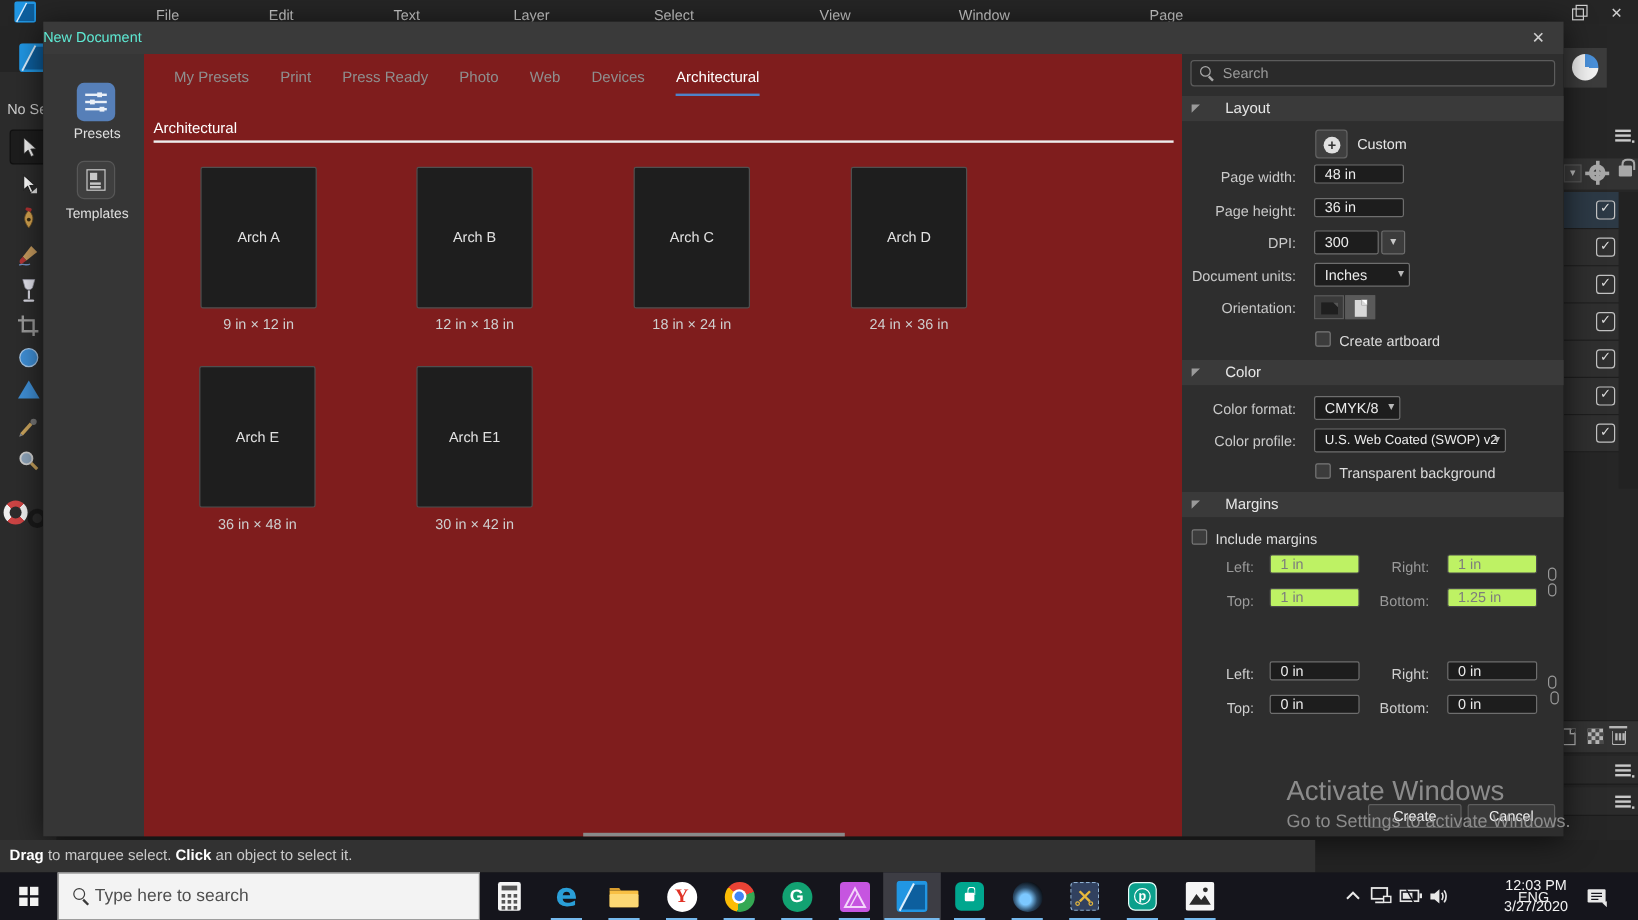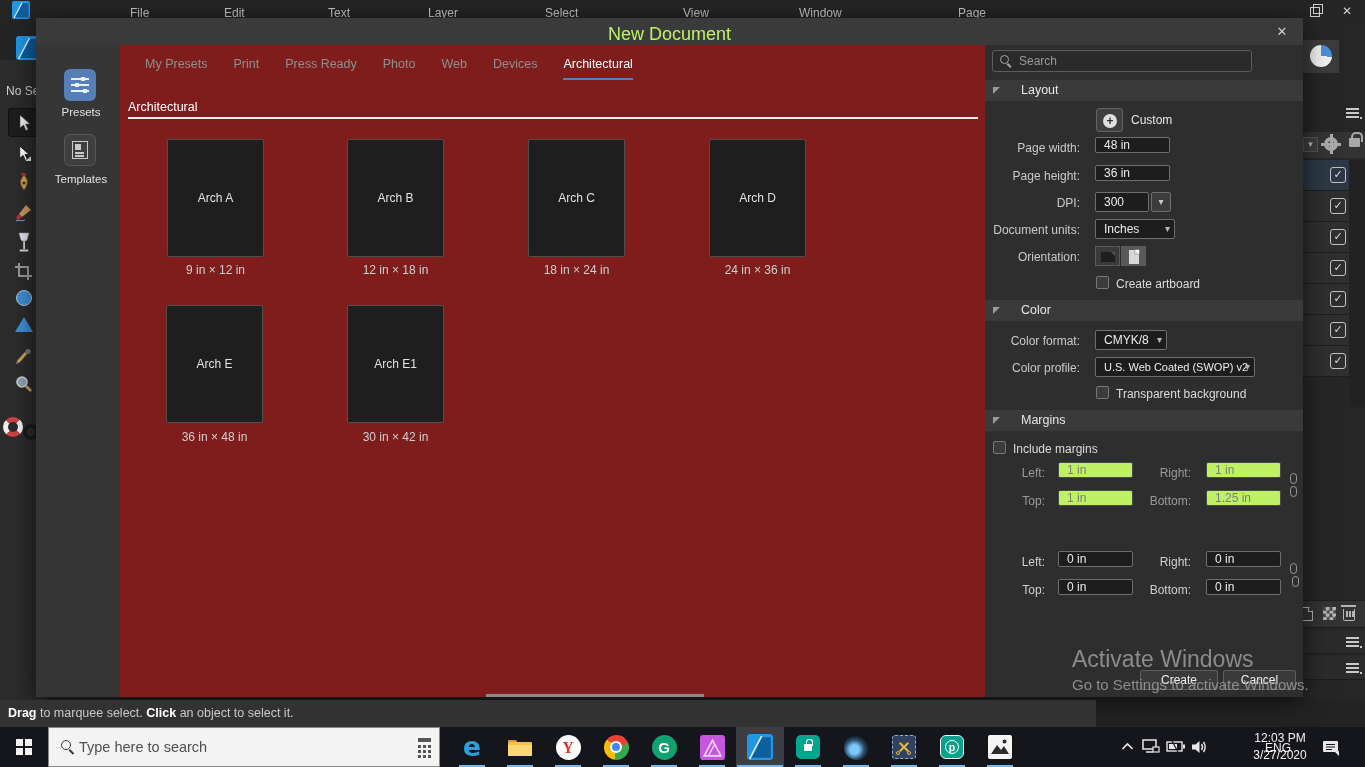--- a/index.html
+++ b/index.html
@@ -72,21 +72,21 @@
   .trash-ic::before { content:""; position:absolute; left:-3px; top:-4px; width:15px; height:2px; background:#b5b5b5; }
   .trash-ic i { position:absolute; top:2px; width:1.5px; height:6px; background:#b5b5b5; }
   .trash-ic i:nth-child(1){left:2px} .trash-ic i:nth-child(2){left:5px} .trash-ic i:nth-child(3){left:8px}
   .panelrow2 { position:absolute; left:-6px; width:68px; height:24px; background:#2b2b2b; border-bottom:1px solid #1c1c1c;
     display:flex; align-items:center; justify-content:flex-end; padding-right:6px; }
 
   
   .dialog { position:absolute; left:36px; top:18px; width:1267px; height:679px; background:#1a1a1a;
     box-shadow:0 4px 24px rgba(0,0,0,.65); z-index:10; }
   .dlg-titlebar { position:absolute; left:0; top:0; width:1267px; height:27px; background:#3a3a3a; }
-  .dlg-title { position:absolute; left:0; top:6px; width:1267px; text-align:center; color:#bef264; font-size:18px; }
+  .dlg-title { position:absolute; left:0; top:6px; width:1267px; color:#5eead4; font-size:12px; }
   .dlg-close { position:absolute; right:12px; top:5px; width:18px; height:18px; color:#cfcfcf; font-size:13px;
     text-align:center; line-height:18px; cursor:default; }
   .dlg-sidebar { position:absolute; left:0; top:27px; width:84px; height:652px; background:#363636; }
   .side-tile { position:absolute; left:28px; width:32px; height:32px; border-radius:6px; }
   .tile-presets { top:24px; background:#567fb8; }
   .tile-templates { top:89px; background:#3f3f3f; border:1px solid #575757; }
   .side-label { position:absolute; left:0; width:90px; text-align:center; color:#e0e0e0; font-size:11.5px; }
   .slider-glyph { position:absolute; left:7px; top:7px; width:18px; height:18px; }
   .slider-glyph i { position:absolute; left:0; width:18px; height:1.6px; background:#eaf0f8; }
   .slider-glyph i:nth-child(1){top:2px} .slider-glyph i:nth-child(2){top:8px} .slider-glyph i:nth-child(3){top:14px}
@@ -104,21 +104,21 @@
   .cat-heading { position:absolute; left:8px; top:55px; font-size:12.5px; color:#fff; }
   .cat-rule { position:absolute; left:8px; top:72px; width:850px; height:2px; background:#ededed; }
   .card { position:absolute; width:97px; height:118px; background:#1e1e1e; border:1px solid #4f4f4f; border-radius:2px;
     display:flex; align-items:center; justify-content:center; }
   .card-name { color:#e2e2e2; font-size:12px; }
   .card-size { position:absolute; width:137px; text-align:center; color:#cfcfcf; font-size:12px; }
   .hscroll-thumb { position:absolute; left:366px; top:649px; width:218px; height:3px; background:#8a8a8a; }
 
   
   .panel { position:absolute; left:949px; top:27px; width:318px; height:652px; background:#2e2e2e; }
-  .search-box { position:absolute; left:7px; top:5px; width:260px; height:22px; background:#2a2a2a;
+  .search-box { position:absolute; left:7px; top:5px; width:304px; height:22px; background:#2a2a2a;
     border:1px solid #5c5c5c; border-radius:3px; }
   .search-box input { position:absolute; left:26px; top:1px; width:270px; height:18px; background:transparent;
     border:none; outline:none; color:#d8d8d8; font-size:12px; font-family:"Liberation Sans",sans-serif; }
   .search-box input::placeholder { color:#9a9a9a; }
   .mag { position:absolute; left:7px; top:4px; width:9px; height:9px; border:1.6px solid #a8a8a8; border-radius:50%; }
   .mag::after { content:""; position:absolute; left:7px; top:7px; width:5px; height:1.6px; background:#a8a8a8;
     transform:rotate(45deg); transform-origin:0 0; }
   .sect-head { position:absolute; left:0; width:318px; height:21px; background:#3a3a3a; color:#e6e6e6; font-size:12.5px; }
   .sect-head span.lbl { position:absolute; left:36px; top:3px; }
   .collapse-tri { position:absolute; left:8px; top:7px; width:0; height:0;
@@ -161,21 +161,21 @@
     color:#c9c9c9; font-size:12.5px; line-height:27px; padding-left:8px; }
   .statusbar b { color:#fff; }
 
   
   .taskbar { position:absolute; left:0; top:727px; width:1365px; height:40px; background:#15151c; z-index:20; }
   .start { position:absolute; left:0; top:0; width:48px; height:40px; display:flex; align-items:center; justify-content:center; }
   .winlogo { position:relative; width:16px; height:16px; }
   .winlogo i { position:absolute; width:7px; height:7px; background:#f2f2f2; }
   .winlogo i:nth-child(1){left:0;top:0} .winlogo i:nth-child(2){left:8.5px;top:0}
   .winlogo i:nth-child(3){left:0;top:8.5px} .winlogo i:nth-child(4){left:8.5px;top:8.5px}
-  .tb-search { position:absolute; left:48px; top:0; width:392px; height:40px; background:#f3f3f3; border:1px solid #888; }
+  .tb-search { position:absolute; left:48px; top:0; width:352px; height:40px; background:#f3f3f3; border:1px solid #888; }
   .tb-search input { position:absolute; left:30px; top:8px; width:300px; height:22px; border:none; outline:none;
     background:transparent; font-size:14.5px; color:#444; font-family:"Liberation Sans",sans-serif; }
   .tb-search input::placeholder { color:#4f4f4f; }
   .tb-mag { position:absolute; left:12px; top:12px; width:10px; height:10px; border:1.8px solid #3a3a3a; border-radius:50%; }
   .tb-mag::after { content:""; position:absolute; left:8px; top:8px; width:6px; height:1.8px; background:#3a3a3a;
     transform:rotate(45deg); transform-origin:0 0; }
   .slot { position:absolute; top:0; width:48px; height:40px; display:flex; align-items:center; justify-content:center; }
   .slot.active { background:#3d3d44; }
   .underline { position:absolute; bottom:0; left:11px; width:26px; height:2px; background:#76b9ed; }
   .underline.wide { left:1px; width:46px; }

